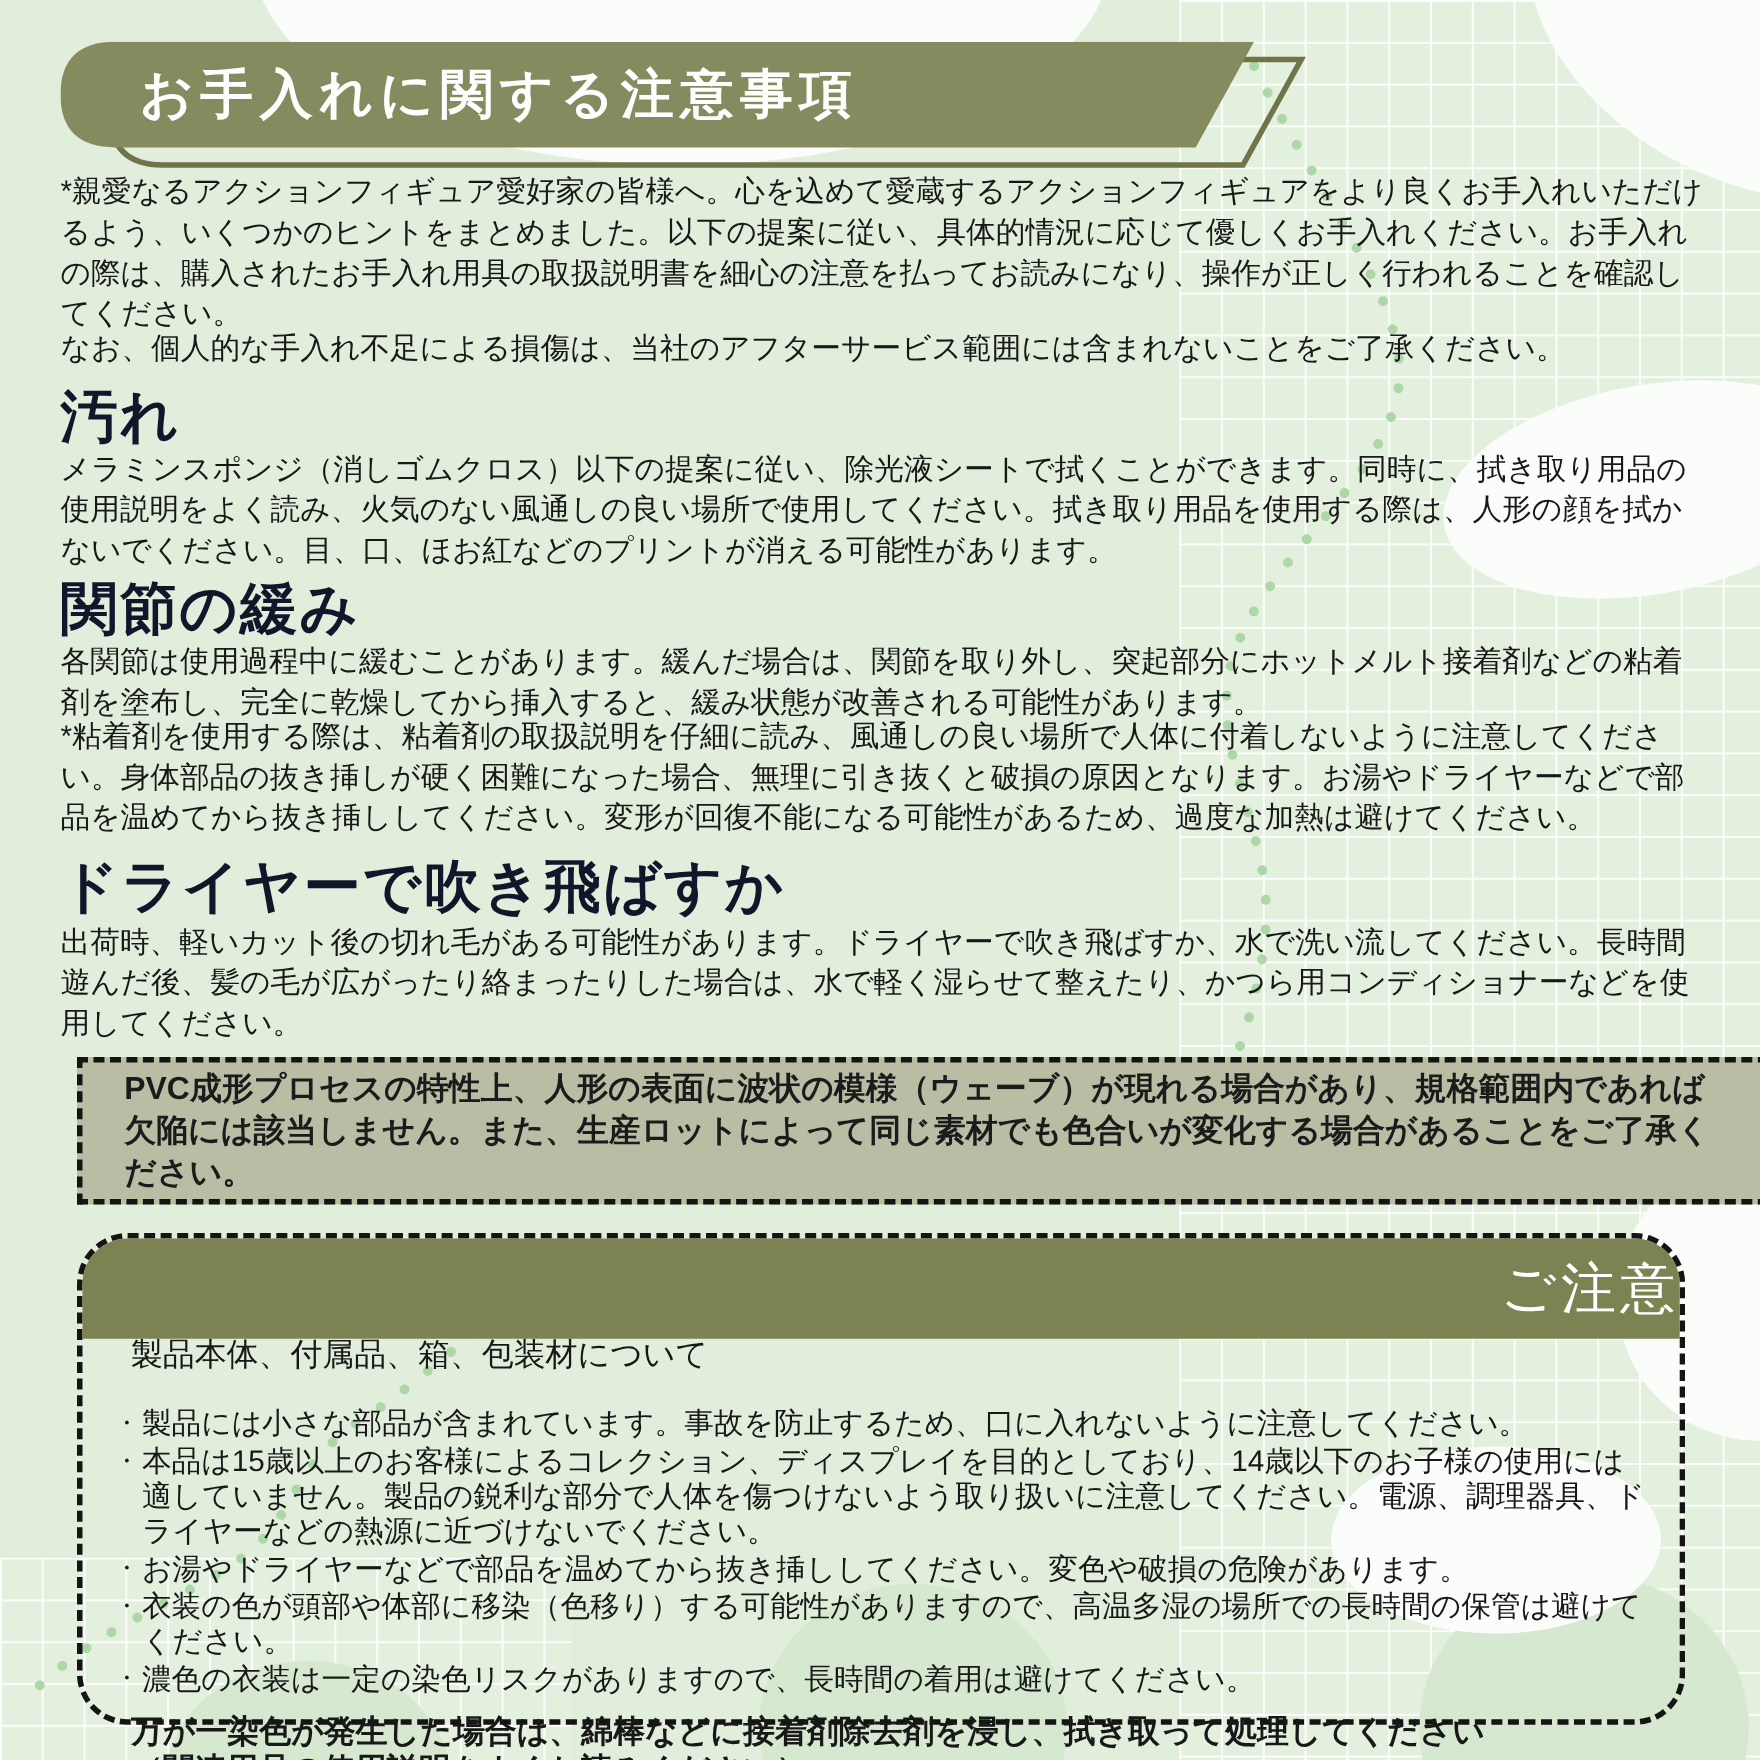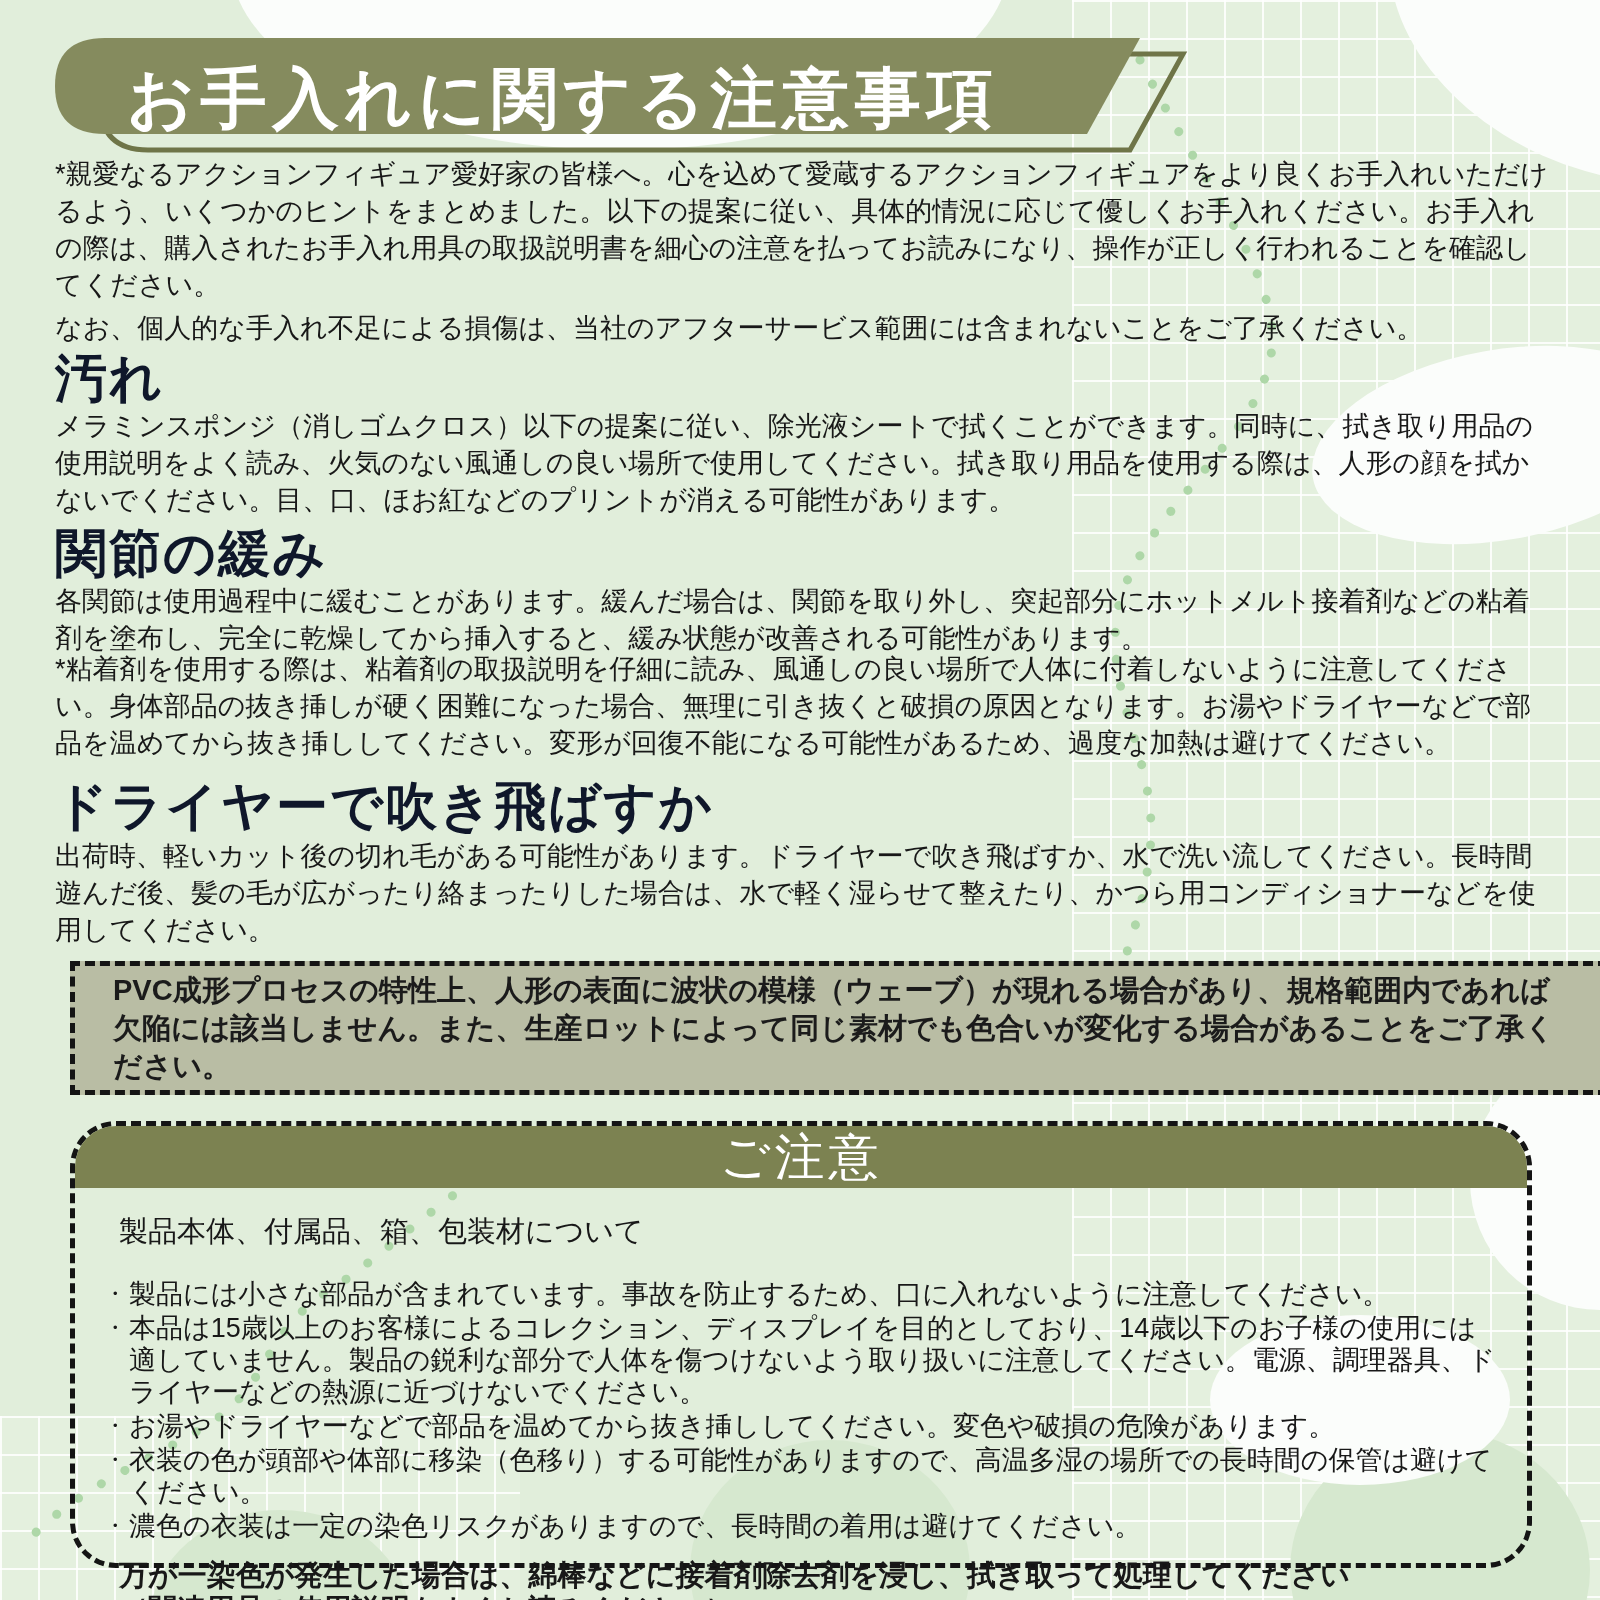--- a/index.html
+++ b/index.html
@@ -29,41 +29,41 @@
   .b4{left:1470px;top:1050px;width:260px;height:260px;}
   .b5{left:1210px;top:1315px;width:300px;height:170px;}
   .b6{left:690px;top:1440px;width:280px;height:260px;}
   .b7{left:1290px;top:1430px;width:300px;height:280px;}
   .b8{left:150px;top:1510px;width:260px;height:220px;}
   svg.trails{position:absolute;left:0;top:0;}
   
   .banner{position:absolute;left:55px;top:38px;width:1150px;height:125px;}
   .banner-title{
     position:absolute;left:72px;top:16px;
-    font-size:66px;font-weight:bold;color:#ffffff;letter-spacing:6px;white-space:nowrap;
+    font-size:48px;font-weight:bold;color:#ffffff;letter-spacing:6px;white-space:nowrap;
   }
   
   .para{position:absolute;left:55px;width:1497px;font-size:27px;line-height:37px;}
   .h2{position:absolute;left:55px;font-size:52px;font-weight:bold;color:#0f172a;letter-spacing:2px;}
   
   .pvc-box{
     position:absolute;left:70px;top:961px;width:1452px;height:124px;
     background:#b9bda4;border:5px dashed #141414;
     display:flex;align-items:center;padding:0 38px;box-sizing:content-box;
   }
   .pvc-text{font-size:29px;line-height:38px;font-weight:bold;color:#1b1b1b;}
   
   .notice-box{
     position:absolute;left:70px;top:1121px;width:1452px;height:437px;
     border:5px dashed #141414;border-radius:46px;
   }
   .notice-header{
-    position:absolute;left:0;top:0;width:100%;height:62px;
+    position:absolute;left:0;top:0;width:100%;height:91px;
     background:#7c8251;border-radius:41px 41px 0 0;
-    display:flex;align-items:center;justify-content:center;
+    display:flex;align-items:center;justify-content:flex-end;
   }
   .notice-title{font-size:50px;color:#ffffff;letter-spacing:4px;}
   .notice-body{position:absolute;left:26px;top:86px;width:1400px;}
   .notice-subtitle{font-size:29px;font-weight:normal;margin-left:18px;}
   .bullets{margin-top:26px;}
   .bullet{display:flex;font-size:27px;line-height:32px;margin-top:2px;}
   .bullet-dot{width:28px;flex:0 0 28px;text-align:center;font-size:22px;line-height:32px;}
   .bullet-text{flex:1;}
   .notice-footer{
     margin:16px 0 0 18px;font-size:29px;line-height:34px;font-weight:bold;white-space:pre-line;
@@ -90,21 +90,21 @@
 
 <div class="banner">
   <svg width="1150" height="125" viewBox="0 0 1150 125">
     <path d="M50,2 H1085 L1032,98 H50 Q2,98 2,50 Q2,2 50,2 Z" transform="translate(43,14)" fill="none" stroke="#6f7548" stroke-width="5"></path>
     <path d="M50,0 H1085 L1032,96 H50 Q0,96 0,48 Q0,0 50,0 Z" fill="#858b5e"></path>
   </svg>
   <div class="banner-title">お手入れに関する注意事項</div>
 </div>
 
 <div class="para" style="top:156px">*親愛なるアクションフィギュア愛好家の皆様へ。心を込めて愛蔵するアクションフィギュアをより良くお手入れいただけるよう、いくつかのヒントをまとめました。以下の提案に従い、具体的情況に応じて優しくお手入れください。お手入れの際は、購入されたお手入れ用具の取扱説明書を細心の注意を払ってお読みになり、操作が正しく行われることを確認してください。</div>
-<div class="para" style="top:310px">なお、個人的な手入れ不足による損傷は、当社のアフターサービス範囲には含まれないことをご了承ください。</div>
+<div class="para" style="top:298px">なお、個人的な手入れ不足による損傷は、当社のアフターサービス範囲には含まれないことをご了承ください。</div>
 
 <div class="h2" style="top:344px">汚れ</div>
 <div class="para" style="top:408px">メラミンスポンジ（消しゴムクロス）以下の提案に従い、除光液シートで拭くことができます。同時に、拭き取り用品の使用説明をよく読み、火気のない風通しの良い場所で使用してください。拭き取り用品を使用する際は、人形の顔を拭かないでください。目、口、ほお紅などのプリントが消える可能性があります。</div>
 
 <div class="h2" style="top:519px">関節の緩み</div>
 <div class="para" style="top:583px">各関節は使用過程中に緩むことがあります。緩んだ場合は、関節を取り外し、突起部分にホットメルト接着剤などの粘着剤を塗布し、完全に乾燥してから挿入すると、緩み状態が改善される可能性があります。</div>
 <div class="para" style="top:651px">*粘着剤を使用する際は、粘着剤の取扱説明を仔細に読み、風通しの良い場所で人体に付着しないように注意してください。身体部品の抜き挿しが硬く困難になった場合、無理に引き抜くと破損の原因となります。お湯やドライヤーなどで部品を温めてから抜き挿ししてください。変形が回復不能になる可能性があるため、過度な加熱は避けてください。</div>
 
 <div class="h2" style="top:772px">ドライヤーで吹き飛ばすか</div>
 <div class="para" style="top:838px">出荷時、軽いカット後の切れ毛がある可能性があります。ドライヤーで吹き飛ばすか、水で洗い流してください。長時間遊んだ後、髪の毛が広がったり絡まったりした場合は、水で軽く湿らせて整えたり、かつら用コンディショナーなどを使用してください。</div>

